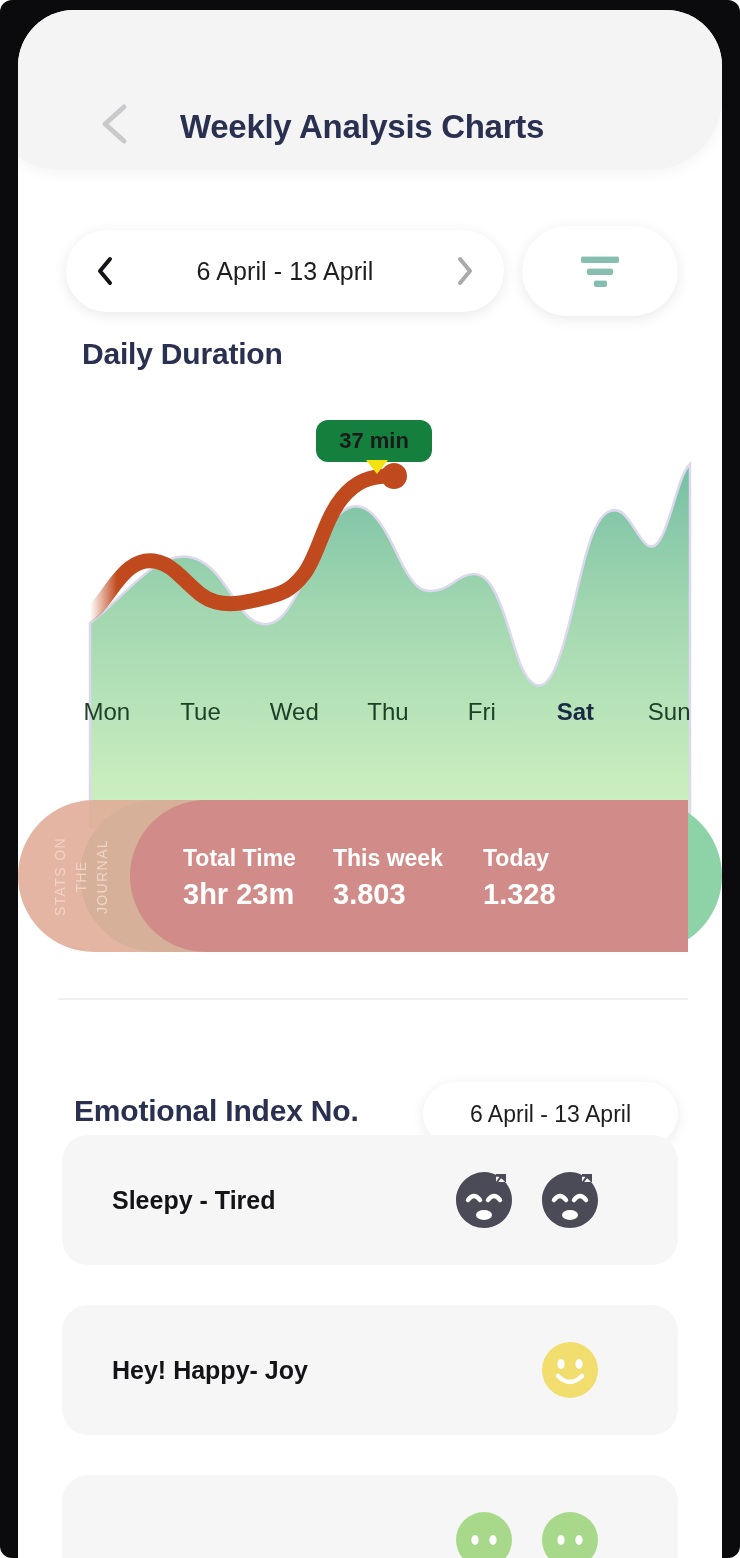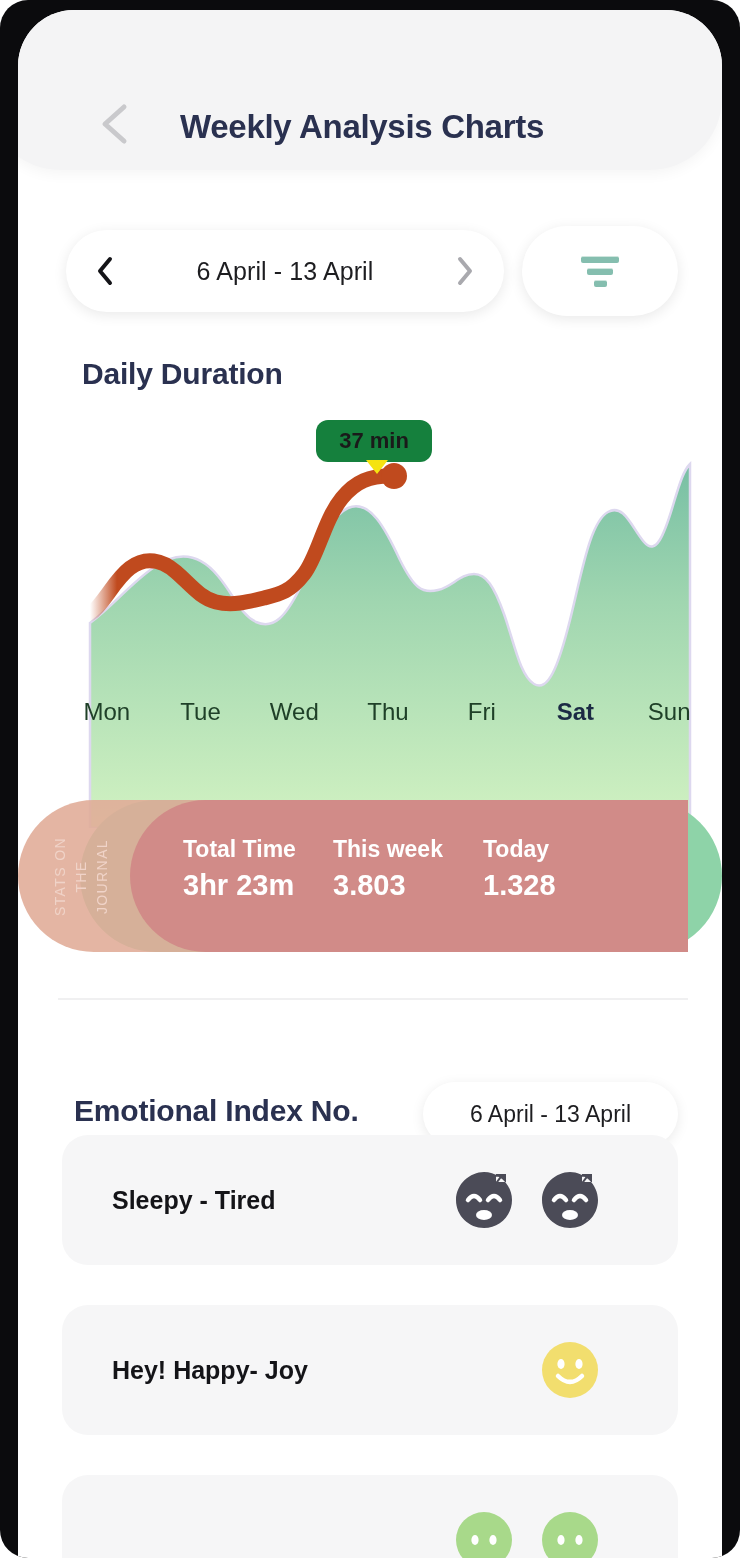--- a/index.html
+++ b/index.html
@@ -9,21 +9,21 @@
     background:#ffffff;
     font-family:"Liberation Sans", sans-serif;
     overflow:hidden;
   }
 
   
   #phone-frame{
     position:absolute; left:0; top:0;
     width:740px; height:1558px;
     background:#0b0b0d;
-    border-radius:28px;
+    border-radius:12px;
     overflow:hidden;
   }
   #phone-screen{
     position:absolute;
     left:18px; top:10px;
     width:704px; height:1548px;
     background:#ffffff;
     border-radius:56px 56px 0 0;
     overflow:hidden;
   }
@@ -99,21 +99,21 @@
     margin:0 auto 5px auto;
     border-top:1px solid #cfe6de;
   }
   .fb1{ width:38px; }
   .fb2{ width:26px; }
   .fb3{ width:13px; margin-bottom:0; }
 
   
   #daily-duration-title{
     position:absolute;
-    left:64px; top:347px;
+    left:64px; top:327px;
     font-size:30px; font-weight:bold;
     color:#2a3150;
     letter-spacing:-0.2px;
   }
 
   
   #chart-wrap{
     position:absolute;
     left:0; top:398px;
     width:704px; height:420px;
@@ -200,20 +200,21 @@
   #stats-items{
     position:absolute;
     left:165px; top:36px;
     width:470px;
     display:flex;
   }
   .stat-item{ width:150px; }
   .stat-label{
     font-size:23px; font-weight:bold; color:#ffffff;
     margin-bottom:6px;
+    margin-top:9px;
   }
   .stat-value{
     font-size:29px; font-weight:bold; color:#ffffff;
   }
 
   
   #divider{
     position:absolute;
     left:40px; top:988px;
     width:630px; height:2px;

